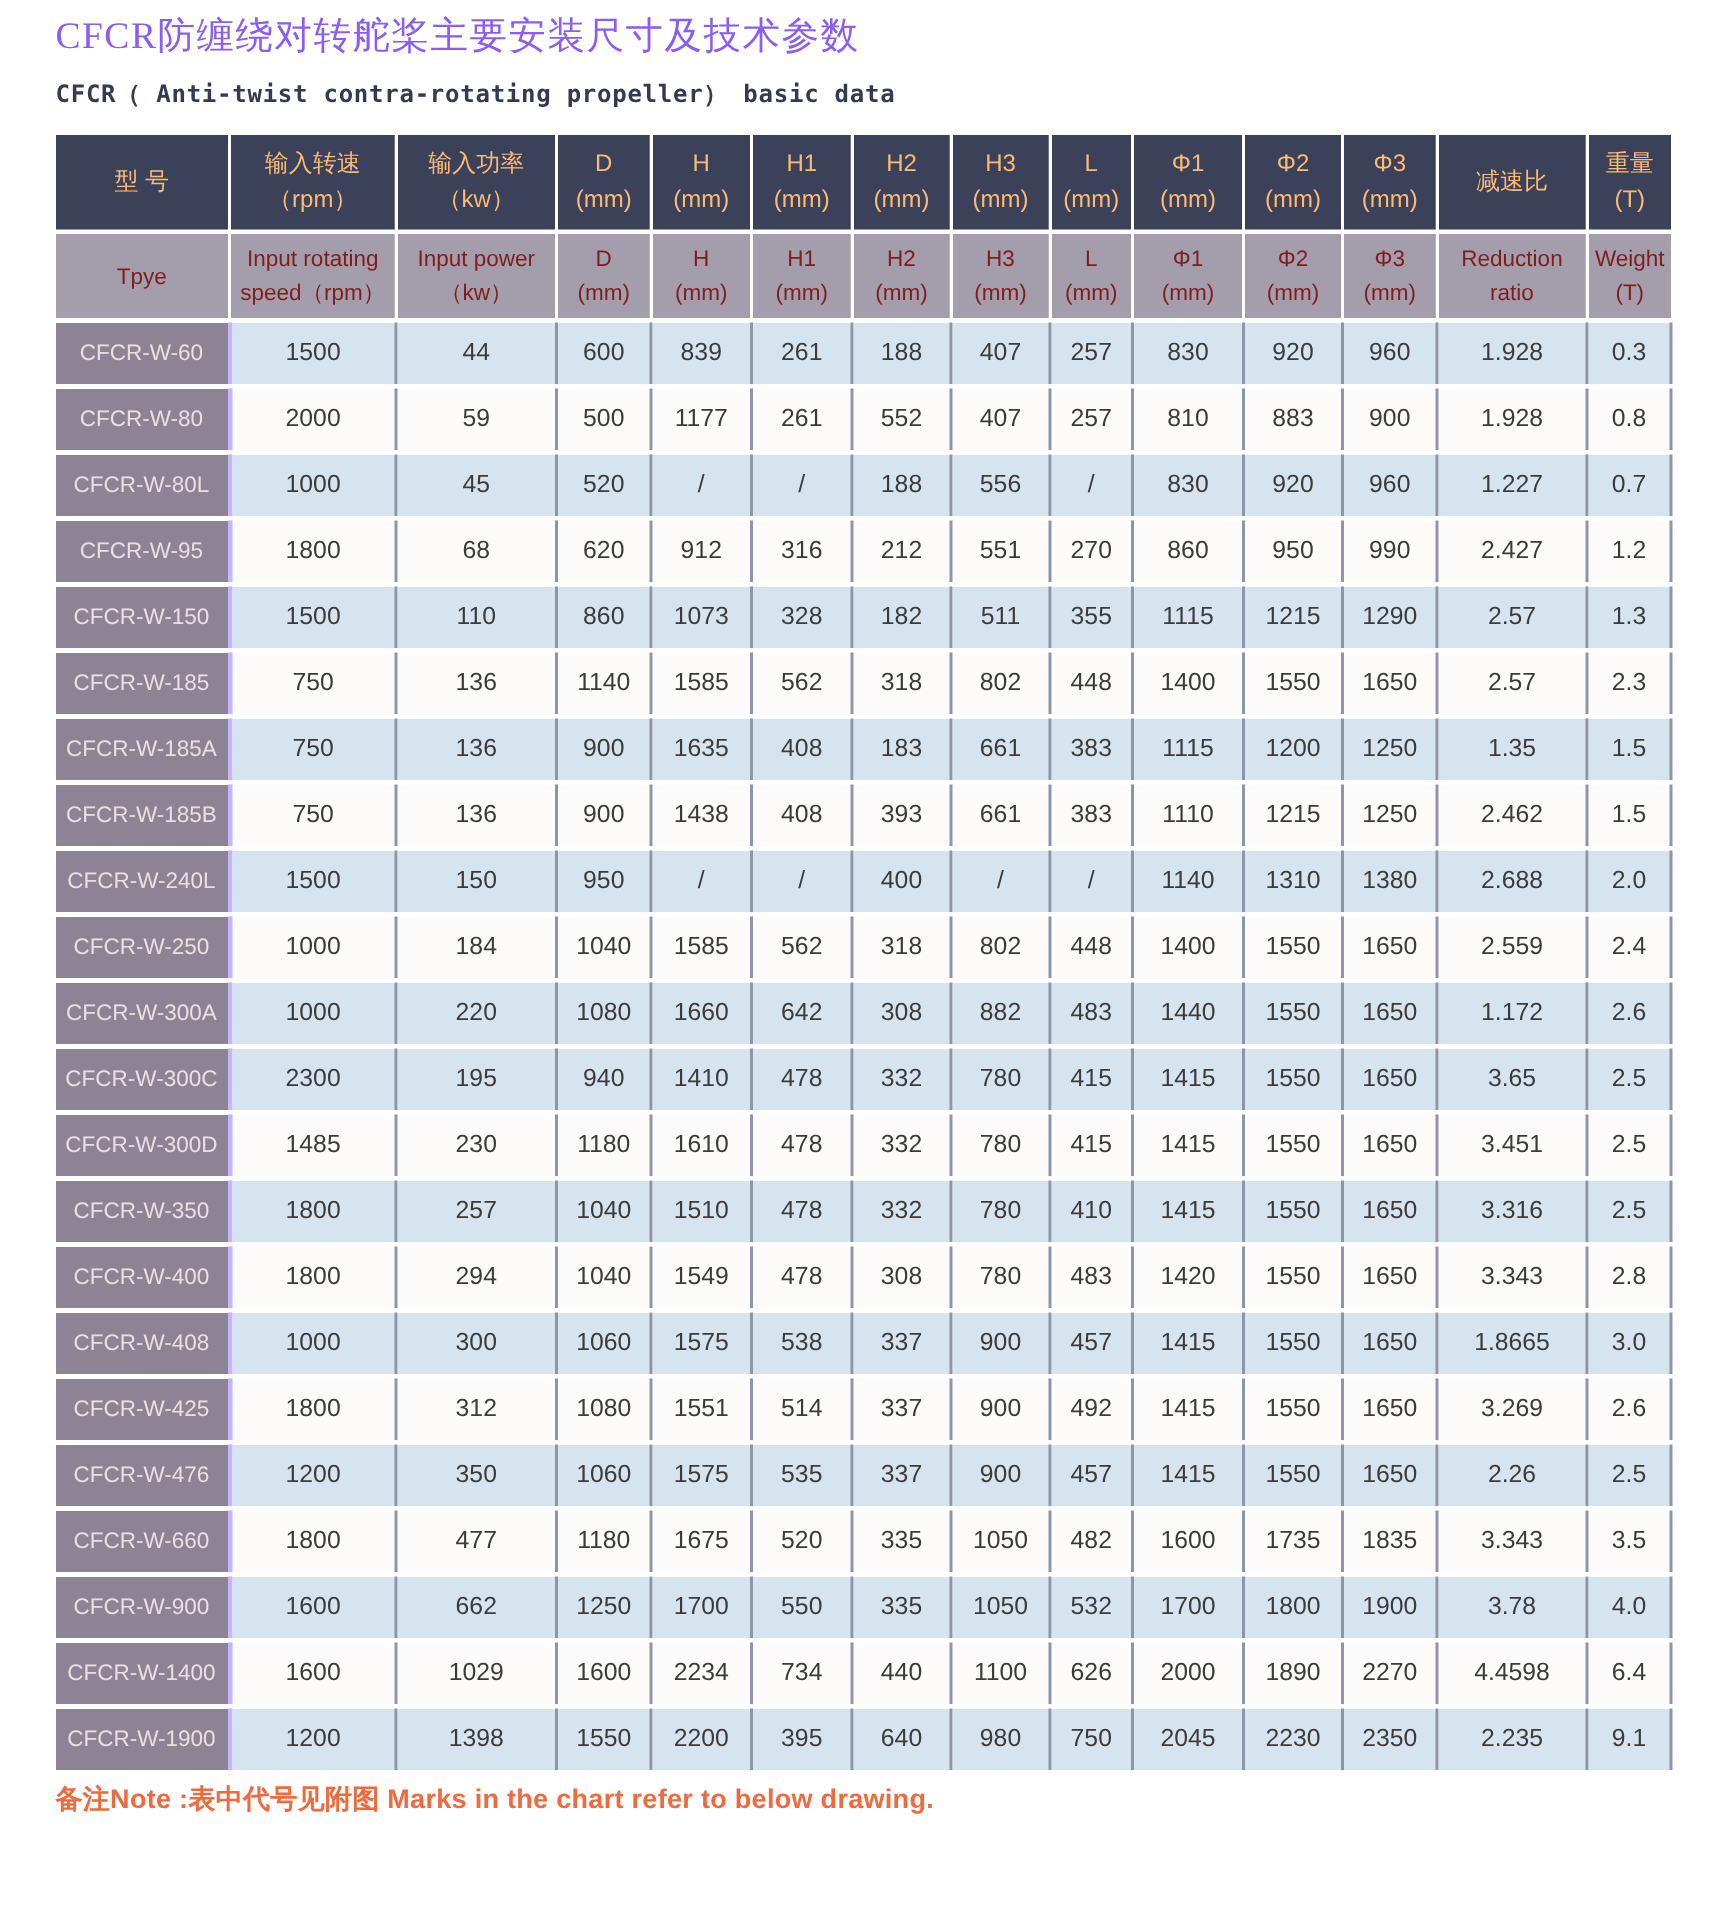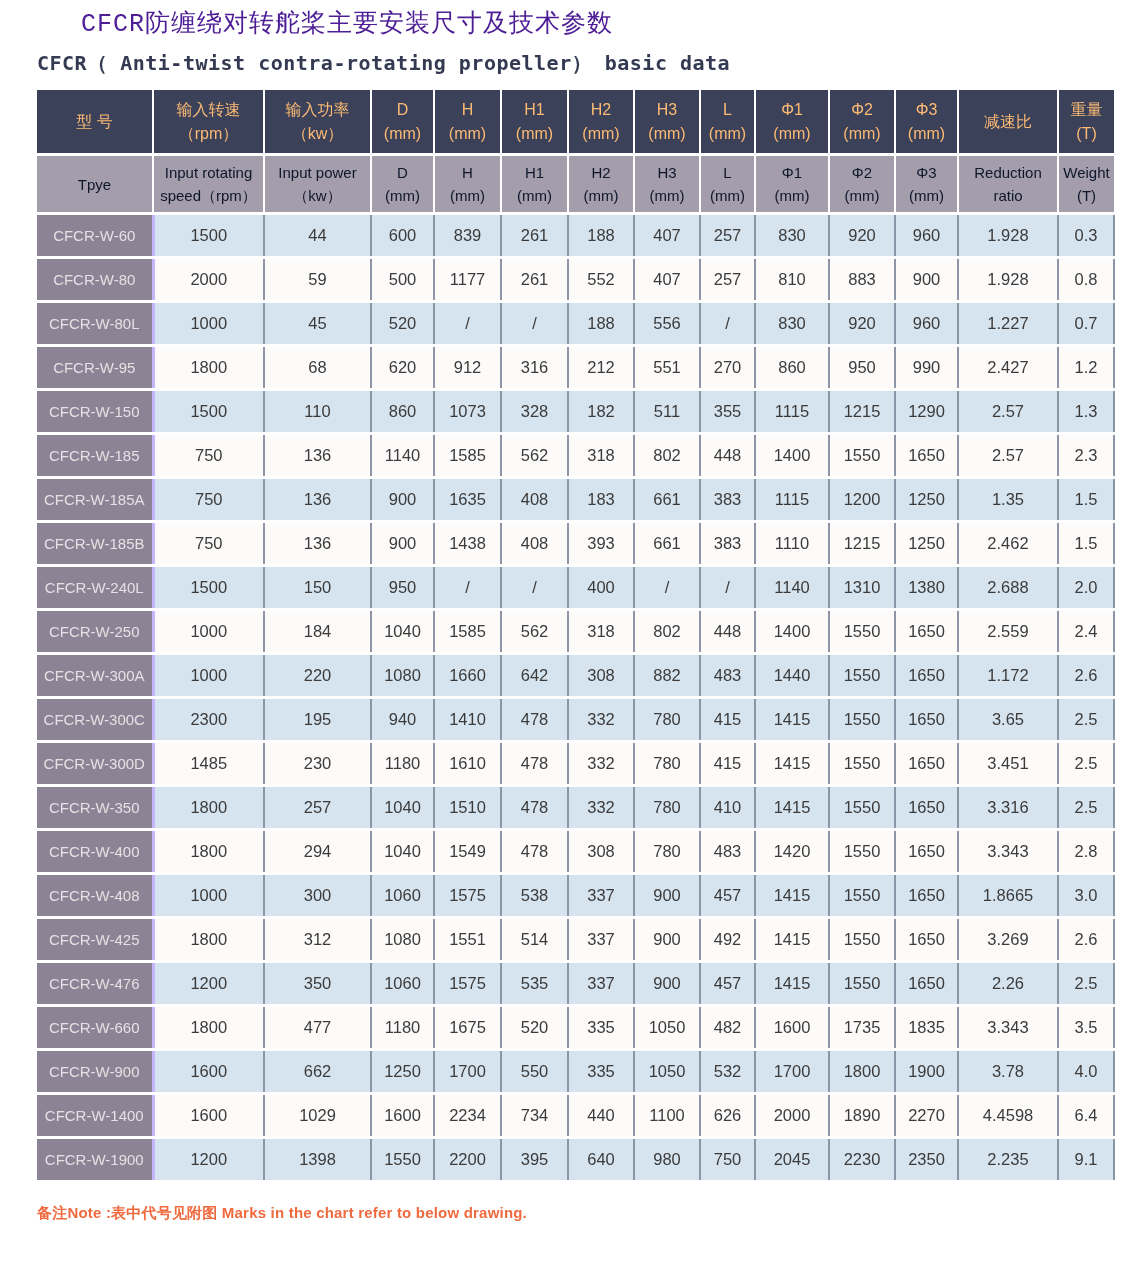--- a/index.html
+++ b/index.html
@@ -1,43 +1,43 @@
 <!DOCTYPE html>
 <html><head>
 <meta charset="utf-8">
 <style>
   html,body{margin:0;padding:0;background:#ffffff;}
   body{width:1142px;height:1286px;font-family:"Liberation Sans",sans-serif;overflow:hidden;}
   .page{padding:8px 20px 0 37px;}
   .title-zh{
-    font-family:Liberation Mono, monospace;
-    font-size:25px;color:#4c1d95;letter-spacing:1px;line-height:34px;margin-left:44px;
+    font-family:Liberation Serif, serif;
+    font-size:25px;color:#8b5cf6;letter-spacing:1px;line-height:34px;
   }
   .title-en{
     font-family:"DejaVu Sans Mono",monospace;
-    font-size:20px;font-weight:bold;color:#333a52;line-height:28px;margin-top:7px;letter-spacing:.5px;
+    font-size:16px;font-weight:bold;color:#333a52;line-height:28px;margin-top:7px;letter-spacing:.5px;
   }
   table.spec{border-collapse:collapse;table-layout:fixed;margin-top:13px;}
   th,td{padding:0;text-align:center;vertical-align:middle;overflow:hidden;}
   thead th{font-weight:normal;border-right:2px solid rgba(255,255,255,.55);border-bottom:3px solid #ffffff;}
   thead th:last-child{border-right:none;}
   tr.hz{background:#3a4159;color:#fdba74;}
   tr.hz th{height:63px;font-size:16px;}
   tr.hz th div{line-height:24px;}
-  tr.he{background:#a39dac;color:#0f172a;}
+  tr.he{background:#a39dac;color:#7f1d1d;}
   tr.he th{height:56px;font-size:15px;}
   tr.he th div{line-height:23px;}
   tbody tr{font-size:16.5px;color:#3b3b3b;}
   tbody td{height:41px;border-bottom:3px solid #ffffff;}
   td.model{background:#8c8495;color:#e9dfe4;font-size:15px;border-right:3px solid #c4b5fd;}
   td.val{border-right:2px solid #8d96a9;}
   td.val:last-child{border-right:2px solid #8d96a9;text-align:center;}
   tr.odd td.val{background:#d6e4ef;}
   tr.even td.val{background:#fdfbfa;}
-  .note{margin-top:21px;color:#ef6a3e;font-size:15px;font-weight:bold;letter-spacing:.2px;}
+  .note{margin-top:4px;color:#ef6a3e;font-size:18px;font-weight:bold;letter-spacing:.2px;}
 </style>
 </head>
 <body>
 
 <div class="page">
   <div class="title-zh">CFCR防缠绕对转舵桨主要安装尺寸及技术参数</div>
   <div class="title-en">CFCR（ Anti-twist contra-rotating propeller） basic data</div>
 
   <table class="spec">
     <colgroup>

